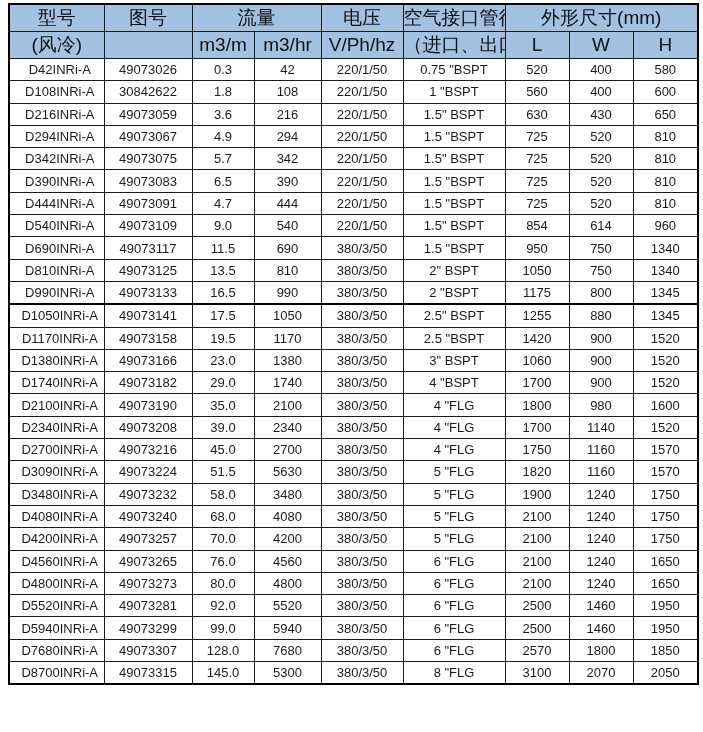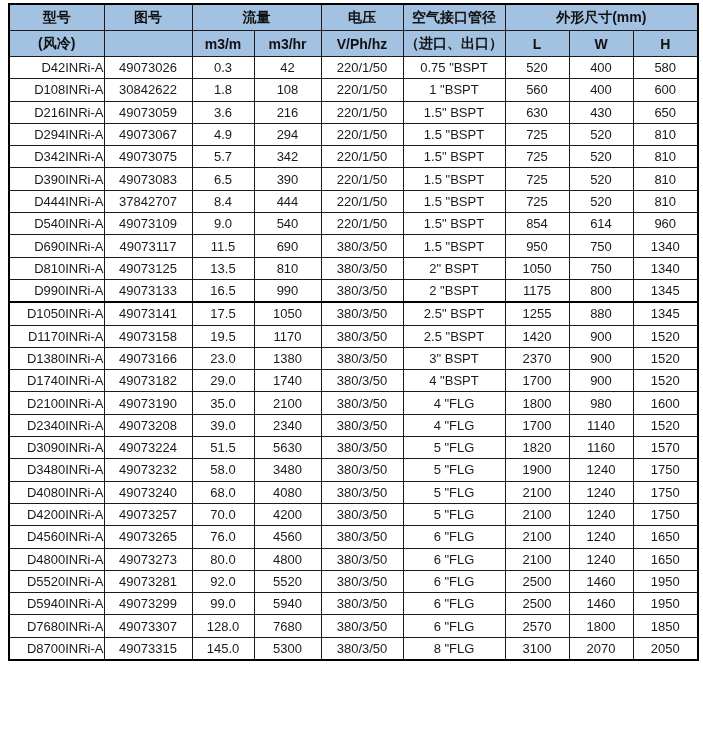--- a/index.html
+++ b/index.html
@@ -26,32 +26,32 @@
     border: 1px solid #1b1b1b;
     text-align: center;
     vertical-align: middle;
     padding: 0;
     overflow: hidden;
     white-space: nowrap;
   }
   .spec-table thead th {
     background: var(--header-bg, #a3c2e2);
     color: #111111;
-    font-weight: bold;
-    font-size: 14px;
+    font-weight: normal;
+    font-size: 19px;
     height: 25px;
   }
   .spec-table tbody td {
     background: #ffffff;
     color: #1a1a1a;
     font-size: 13px;
     height: 21.3px;
   }
   .spec-table tbody td.col-model {
-    text-align: right;
+    text-align: center;
     padding-left: 6px;
   }
   .spec-table tbody tr.section-start td {
     border-top: 2.5px solid #000000;
   }
   col.c-model { width: 95px; }
   col.c-fig   { width: 88px; }
   col.c-m3m   { width: 62px; }
   col.c-m3hr  { width: 67px; }
   col.c-volt  { width: 82px; }
@@ -159,22 +159,22 @@
           <td>6.5</td>
           <td>390</td>
           <td>220/1/50</td>
           <td>1.5 "BSPT</td>
           <td>725</td>
           <td>520</td>
           <td>810</td>
         </tr>
         <tr>
           <td class="col-model">D444INRi-A</td>
-          <td>37842707</td>
-          <td>8.4</td>
+          <td>49073091</td>
+          <td>4.7</td>
           <td>444</td>
           <td>220/1/50</td>
           <td>1.5 "BSPT</td>
           <td>725</td>
           <td>520</td>
           <td>810</td>
         </tr>
         <tr>
           <td class="col-model">D540INRi-A</td>
           <td>49073109</td>
@@ -241,21 +241,21 @@
           <td>900</td>
           <td>1520</td>
         </tr>
         <tr>
           <td class="col-model">D1380INRi-A</td>
           <td>49073166</td>
           <td>23.0</td>
           <td>1380</td>
           <td>380/3/50</td>
           <td>3"  BSPT</td>
-          <td>2370</td>
+          <td>1060</td>
           <td>900</td>
           <td>1520</td>
         </tr>
         <tr>
           <td class="col-model">D1740INRi-A</td>
           <td>49073182</td>
           <td>29.0</td>
           <td>1740</td>
           <td>380/3/50</td>
           <td>4 "BSPT</td>
@@ -277,20 +277,31 @@
         <tr>
           <td class="col-model">D2340INRi-A</td>
           <td>49073208</td>
           <td>39.0</td>
           <td>2340</td>
           <td>380/3/50</td>
           <td>4 "FLG</td>
           <td>1700</td>
           <td>1140</td>
           <td>1520</td>
+        </tr>
+        <tr>
+          <td class="col-model">D2700INRi-A</td>
+          <td>49073216</td>
+          <td>45.0</td>
+          <td>2700</td>
+          <td>380/3/50</td>
+          <td>4 "FLG</td>
+          <td>1750</td>
+          <td>1160</td>
+          <td>1570</td>
         </tr>
         <tr>
           <td class="col-model">D3090INRi-A</td>
           <td>49073224</td>
           <td>51.5</td>
           <td>5630</td>
           <td>380/3/50</td>
           <td>5 "FLG</td>
           <td>1820</td>
           <td>1160</td>

